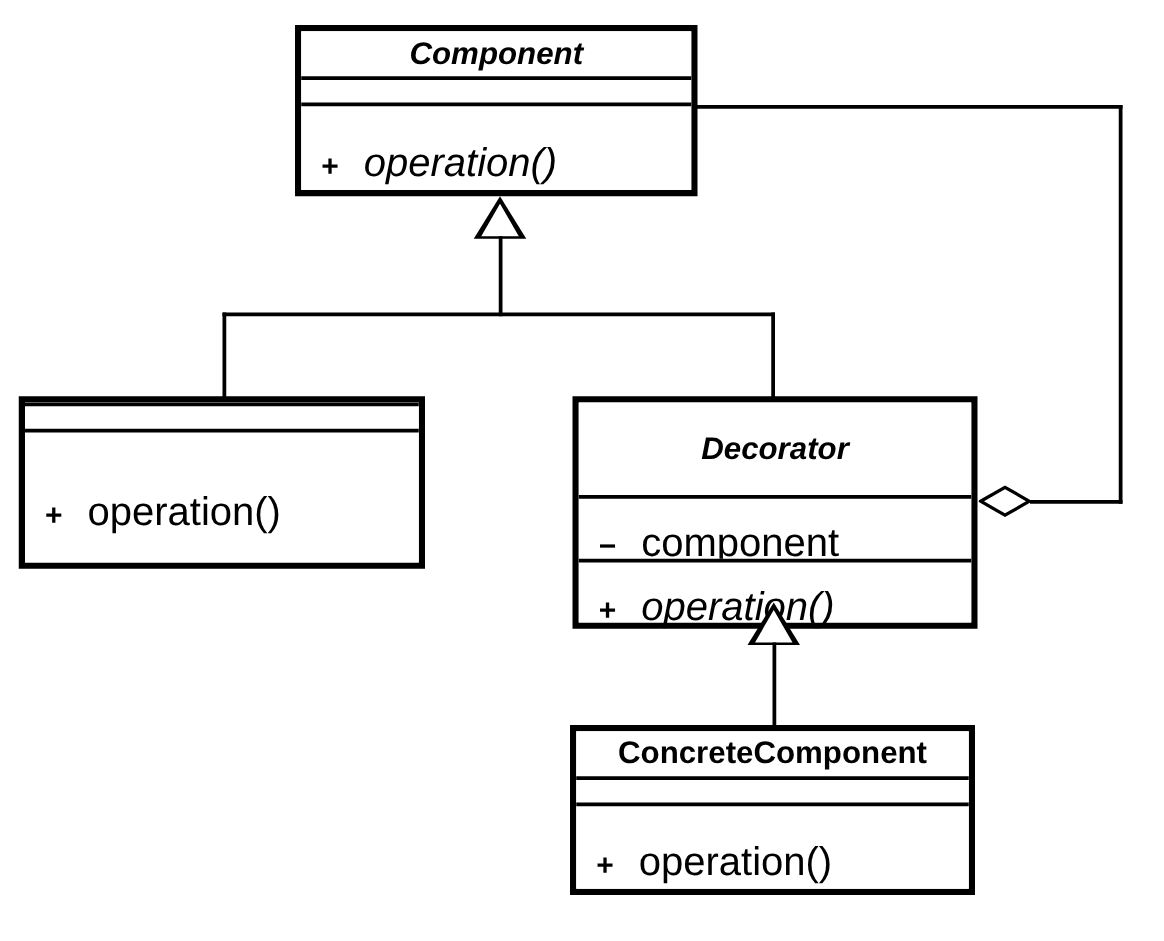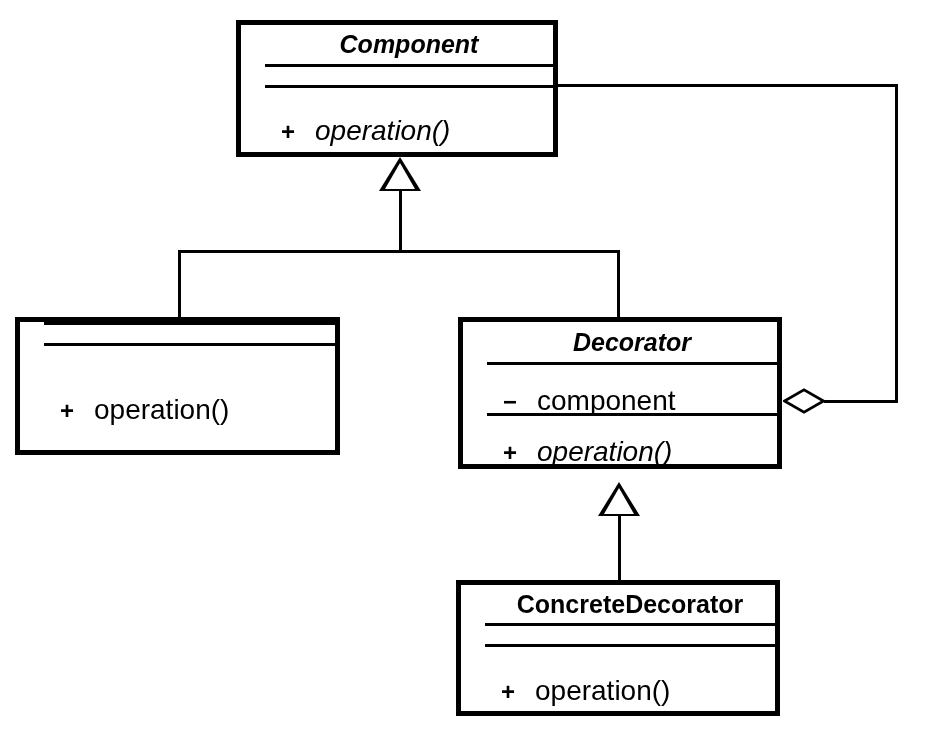--- a/index.html
+++ b/index.html
@@ -18,21 +18,20 @@
   }
 
   
   .uml-class {
     position: absolute;
     box-sizing: border-box;
     border: 5px solid #000000;
     background: #ffffff;
     display: flex;
     flex-direction: column;
-    padding-left: 24px;
   }
   .compartment {
     box-sizing: border-box;
     position: relative;
     background: #ffffff;
     display: flex;
     align-items: center;
   }
   .compartment.divider-top {
     border-top: 3px solid #000000;
@@ -67,21 +66,21 @@
   }
   .member-visibility {
     font-size: 24px;
     font-weight: bold;
     color: #000000;
     width: 34px;
     display: inline-block;
     flex: 0 0 34px;
   }
   .member-label {
-    font-size: 28px;
+    font-size: 32px;
     color: #000000;
     margin-top: 23px;
   }
   .member-label.abstract {
     font-style: italic;
   }
 
   
   .edge-h {
     position: absolute;
@@ -157,41 +156,41 @@
   <div class="uml-class" id="box-concrete-component" style="left:15px; top:317px; width:325px; height:138px;">
     <div class="compartment empty-compartment divider-top"></div>
     <div class="compartment member-compartment divider-top" style="flex:1 1 auto;">
       <div class="member-row">
         <span class="member-visibility">+</span>
         <span class="member-label">operation()</span>
       </div>
     </div>
   </div>
 
-  <div class="uml-class" id="box-decorator" style="left:458px; top:317px; width:324px; height:152px;">
+  <div class="uml-class" id="box-decorator" style="left:458px; top:317px; width:324px; height:186px;">
     <div class="compartment name-compartment" style="flex:1 1 auto;">
       <span class="class-name abstract">Decorator</span>
     </div>
     <div class="compartment member-compartment divider-top" style="flex:0 0 51px; height:51px;">
       <div class="member-row">
         <span class="member-visibility">−</span>
         <span class="member-label">component</span>
       </div>
     </div>
     <div class="compartment member-compartment divider-top" style="flex:0 0 51px; height:51px;">
       <div class="member-row">
         <span class="member-visibility">+</span>
         <span class="member-label abstract">operation()</span>
       </div>
     </div>
   </div>
 
   <div class="uml-class" id="box-concrete-decorator" style="left:456px; top:580px; width:324px; height:136px;">
     <div class="compartment name-compartment" style="flex:1 1 auto;">
-      <span class="class-name">ConcreteDecorator</span>
+      <span class="class-name">ConcreteComponent</span>
     </div>
     <div class="compartment empty-compartment divider-top"></div>
     <div class="compartment member-compartment divider-top" style="flex:1 1 auto;">
       <div class="member-row">
         <span class="member-visibility">+</span>
         <span class="member-label">operation()</span>
       </div>
     </div>
   </div>
 

